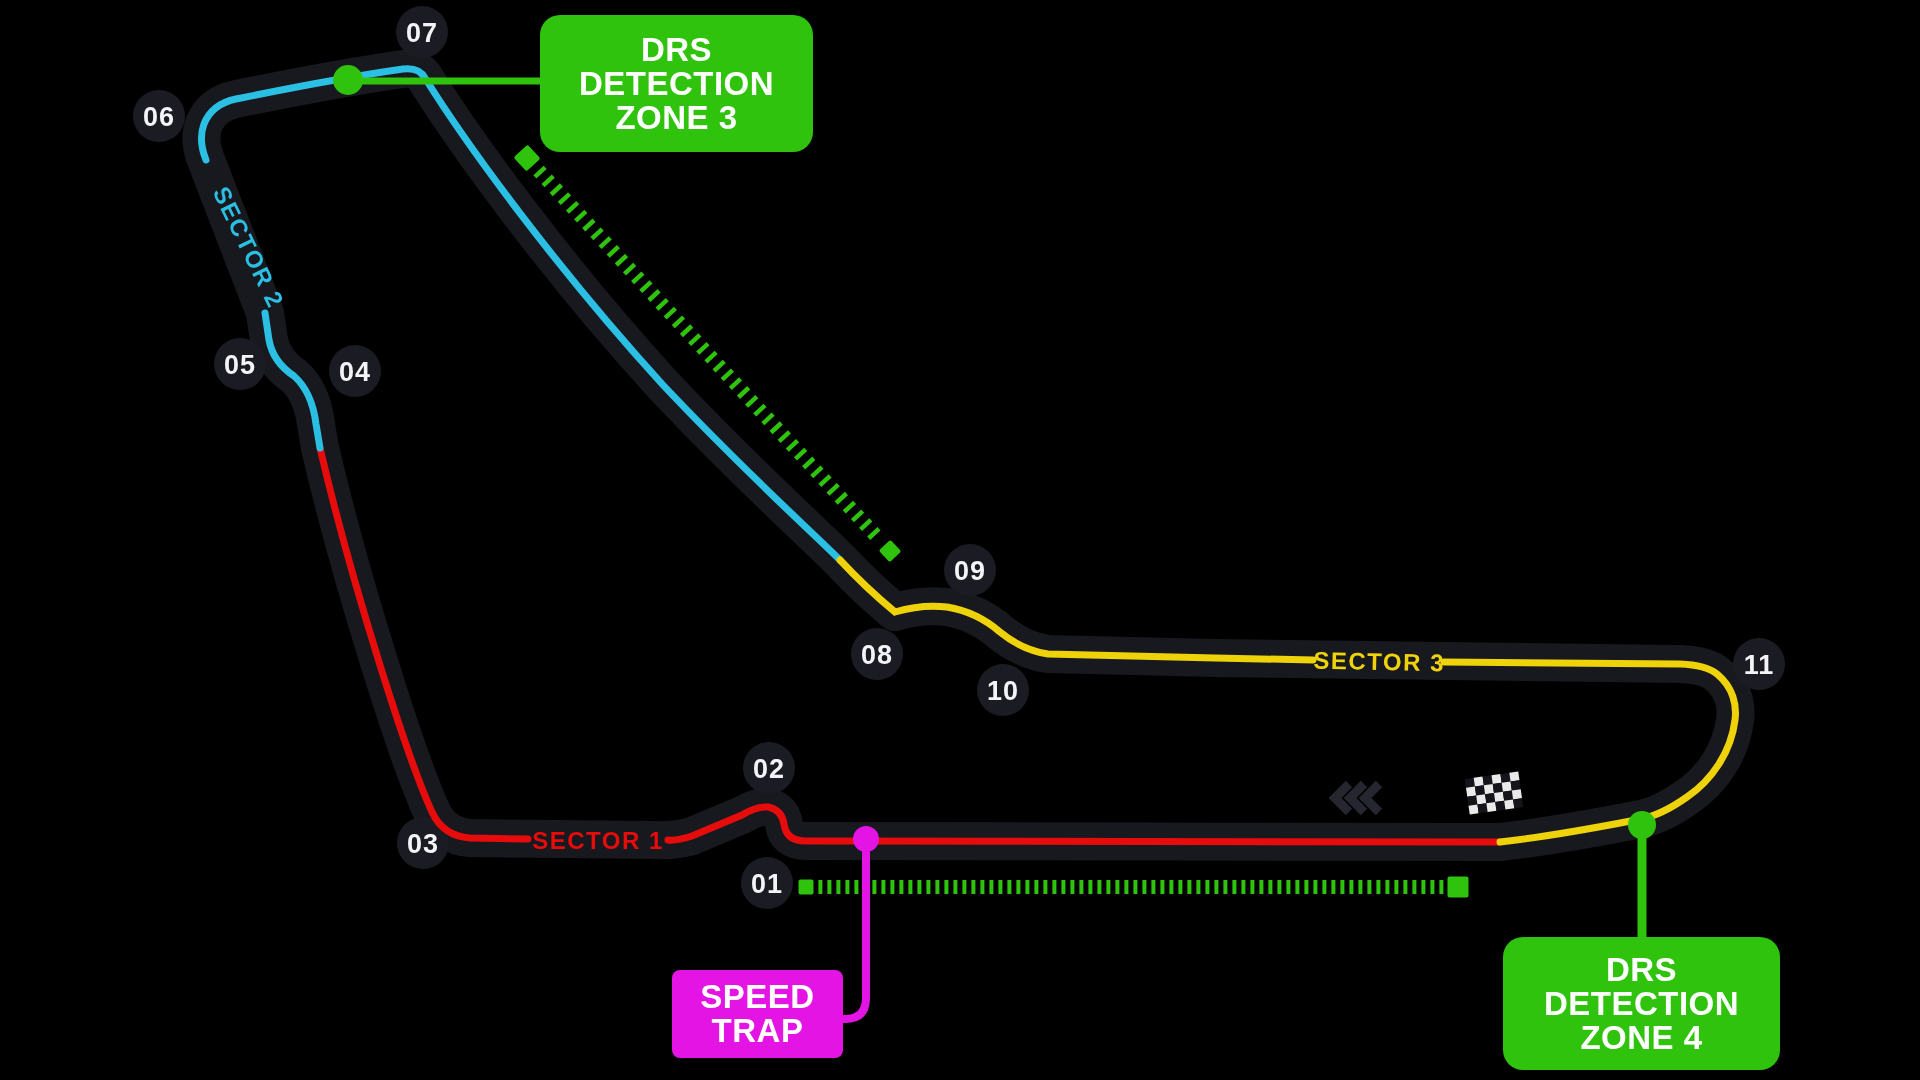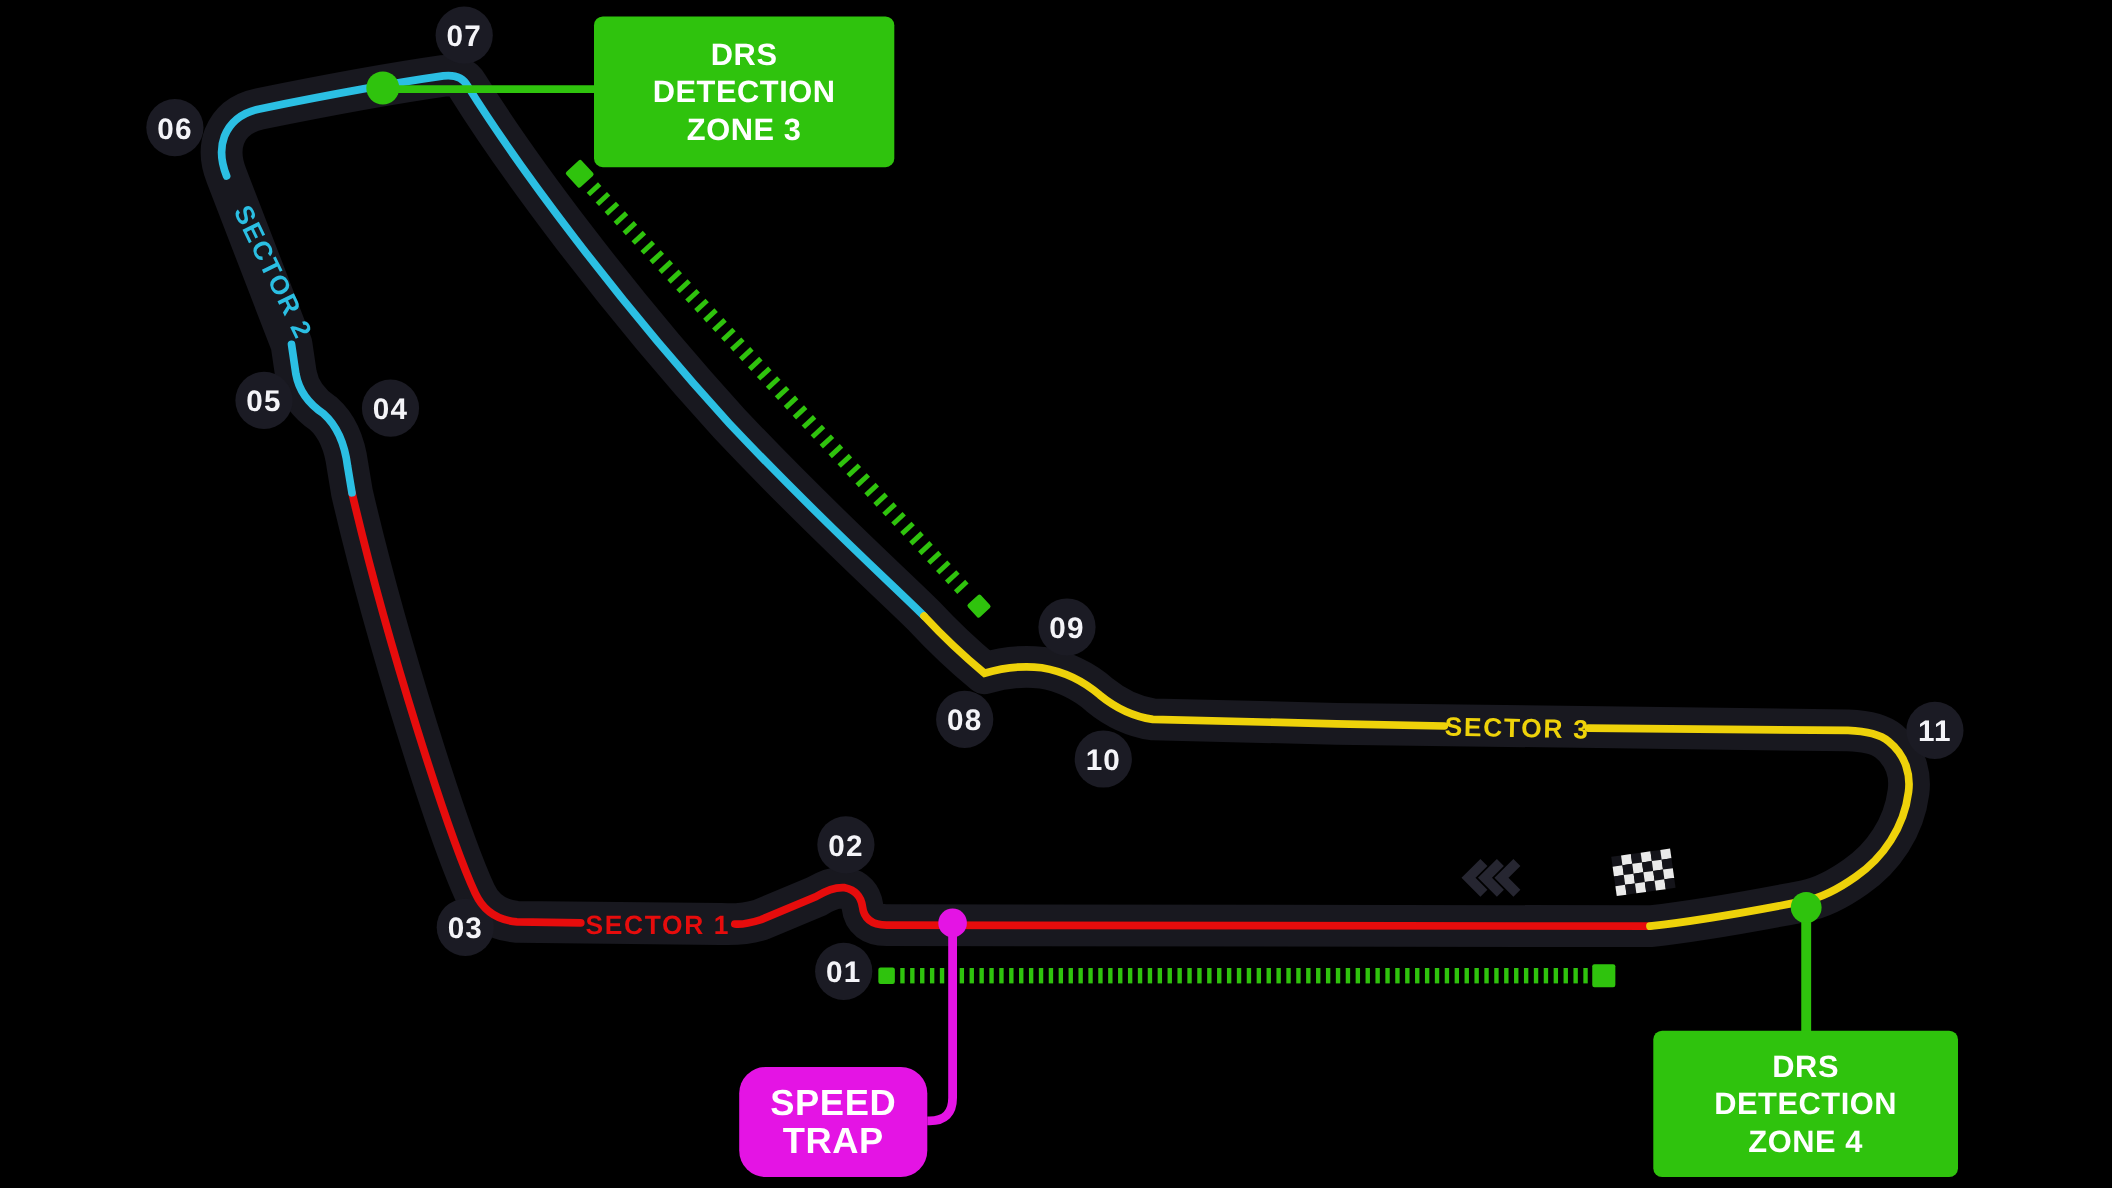--- a/index.html
+++ b/index.html
@@ -6,22 +6,22 @@
   #stage{
     position:relative;width:1920px;height:1080px;background:#000;overflow:hidden;
     font-family:"Liberation Sans","DejaVu Sans",sans-serif;
   }
   #trackSvg{position:absolute;inset:0;}
   .callout{
     position:absolute;display:flex;flex-direction:column;justify-content:center;align-items:center;
     color:#ffffff;font-weight:bold;text-align:center;letter-spacing:.5px;line-height:34px;
   }
   .callout .ln{white-space:nowrap;}
-  .drs-box{width:273px;height:137px;border-radius:8px;font-size:28px;}
-  .speed-box{width:171px;height:100px;border-radius:24px;font-size:33px;}
+  .drs-box{width:273px;height:137px;border-radius:20px;font-size:33px;}
+  .speed-box{width:171px;height:88px;border-radius:8px;font-size:33px;}
   .sector-label{
     font-weight:bold;font-size:24px;letter-spacing:1.5px;
   }
   .turn-label{
     font-weight:bold;font-size:27px;letter-spacing:1px;
   }
 </style>
 </head>
 <body>
 

